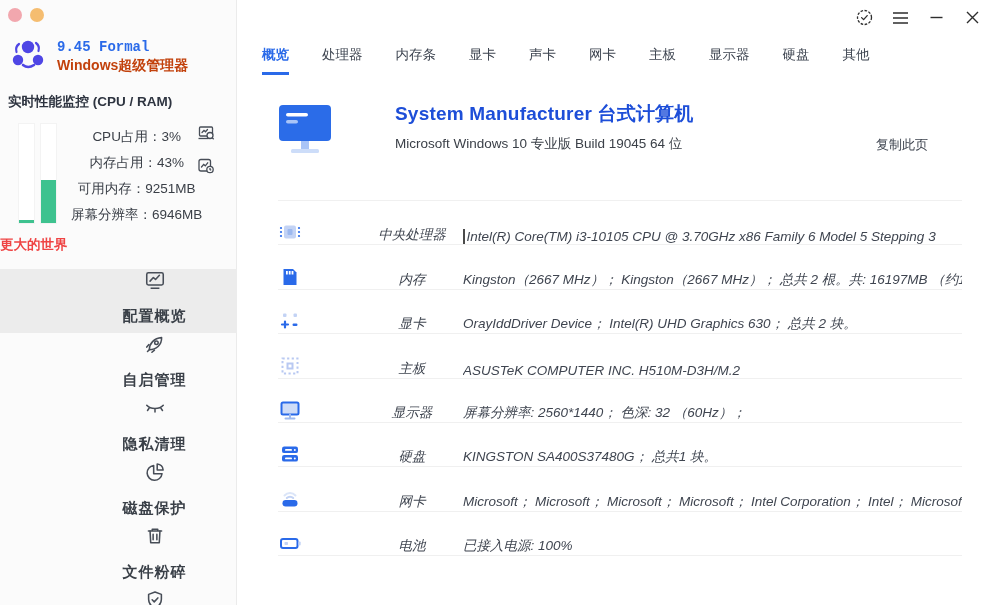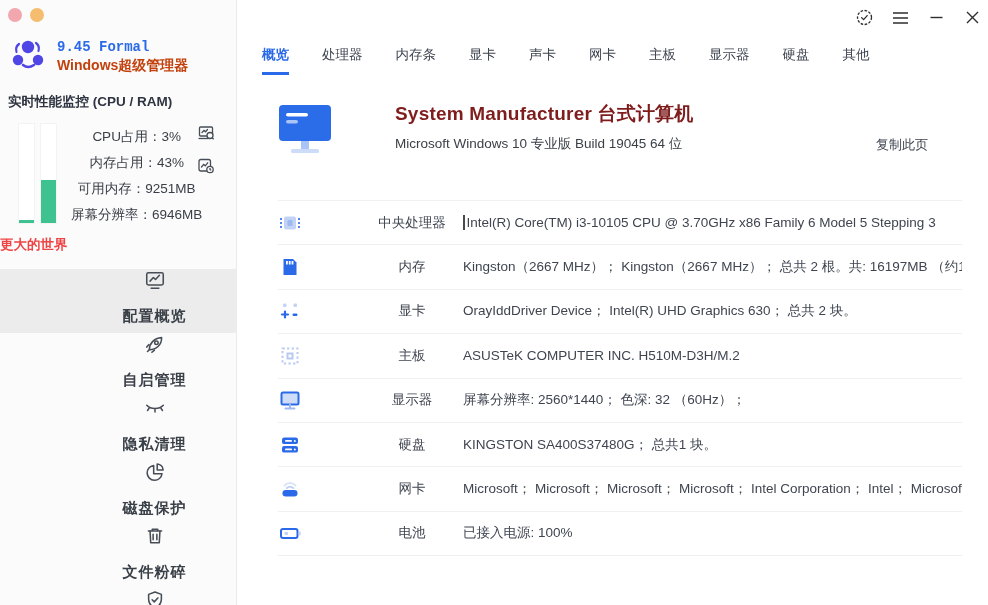--- a/index.html
+++ b/index.html
@@ -44,25 +44,25 @@
   .main{position:absolute;left:237px;top:0;width:751px;height:605px;background:#fff;}
   .win-controls{position:absolute;top:8px;right:6px;display:flex;gap:17px;align-items:center;}
   .win-btn{width:19px;height:19px;display:flex;align-items:center;justify-content:center;
     color:#2e2e2e;font-size:15px;cursor:pointer;}
   .tabs{position:absolute;left:25px;top:46px;display:flex;gap:33px;font-size:13.5px;color:#3d4450;}
   .tab{padding-bottom:8px;cursor:pointer;white-space:nowrap;border-bottom:3px solid transparent;}
   .tab.active{color:var(--accent);font-weight:bold;border-bottom-color:var(--accent);}
   .header{position:absolute;left:40px;top:99px;right:26px;height:60px;}
   .header-icon{position:absolute;left:0;top:1px;}
   .header-text{position:absolute;left:118px;top:2px;}
-  .header-title{font-size:19px;font-weight:bold;color:#7f1d1d;letter-spacing:.2px;}
+  .header-title{font-size:19px;font-weight:bold;color:#1d4ed8;letter-spacing:.2px;}
   .header-sub{margin-top:8px;font-size:13.5px;font-weight:normal;color:#3b4048;}
   .copy-btn{position:absolute;right:34px;top:37px;font-size:13px;color:#3f4550;cursor:pointer;}
   .table{position:absolute;left:41px;top:200px;width:684px;border-top:1px solid var(--divider);}
-  .row{height:44.4px;display:flex;align-items:center;border-bottom:1px solid var(--divider);overflow:hidden;}
+  .row{height:44.4px;display:flex;align-items:flex-end;border-bottom:1px solid var(--divider);overflow:hidden;font-style:italic;}
   .row-icon{width:24px;height:24px;flex:0 0 24px;}
   .row-label{width:100px;margin-left:60px;text-align:center;font-size:13.5px;color:#3f4550;flex:0 0 100px;}
   .row-value{margin-left:1px;flex:1;font-size:13.5px;color:#3f4550;white-space:nowrap;overflow:hidden;}
   .caret{display:inline-block;width:1.5px;height:15px;background:#4a4a4a;vertical-align:-3px;margin-right:2px;}
 </style>
 </head>
 <body>
 
 <div class="sidebar">
 

